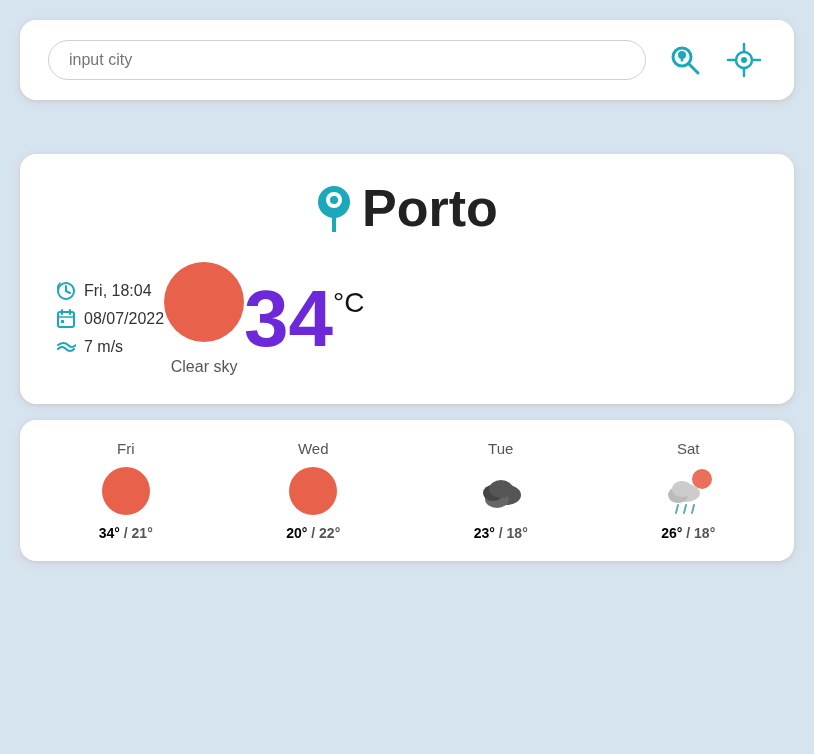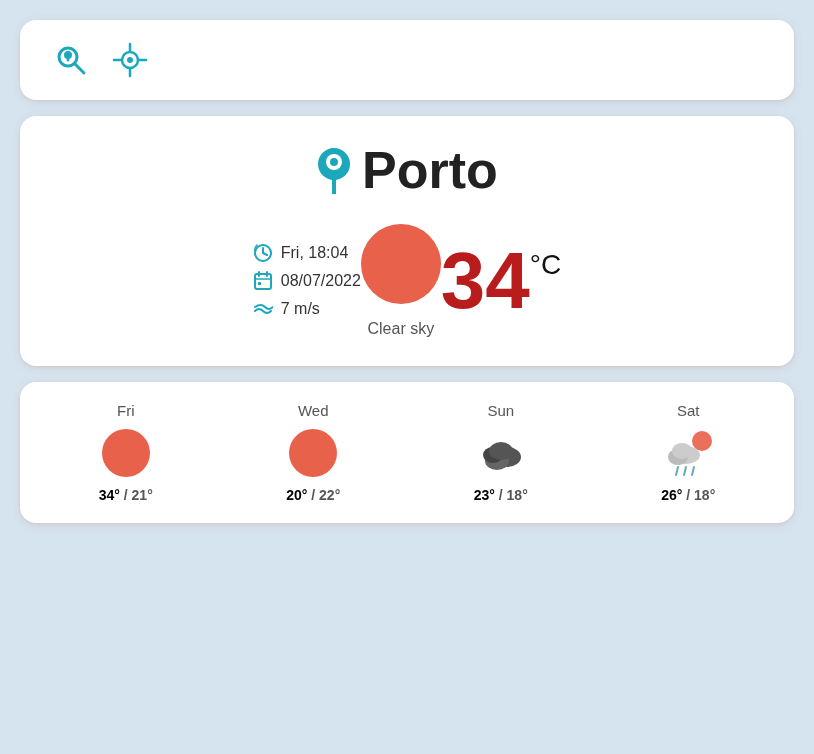--- a/index.html
+++ b/index.html
@@ -49,40 +49,41 @@
       align-items: center;
       justify-content: center;
       width: 44px;
       height: 44px;
       flex-shrink: 0;
     }
 
     
     .city-card {
       padding: 24px 36px 28px;
+      margin-top: 38px;
     }
 
     .city-header {
       display: flex;
       align-items: center;
       justify-content: center;
       gap: 10px;
       margin-bottom: 24px;
     }
 
     .city-name {
       font-size: 52px;
       font-weight: 700;
       color: #222;
     }
 
     .city-main {
       display: flex;
       align-items: center;
-      justify-content: center;
+      justify-content: flex-start;
     }
 
     .city-info {
       display: flex;
       flex-direction: column;
       gap: 8px;
     }
 
     .info-row {
       display: flex;
@@ -117,21 +118,21 @@
     }
 
     .temp-display {
       display: flex;
       align-items: flex-start;
     }
 
     .temp-number {
       font-size: 80px;
       font-weight: 700;
-      color: #b91c1c;
+      color: #6d28d9;
       line-height: 1;
     }
 
     .temp-unit {
       font-size: 28px;
       font-weight: 400;
       color: #111;
       margin-top: 8px;
     }
 
@@ -181,20 +182,21 @@
     }
 
     .temp-range .hi {
       color: #000000;
     }
   </style>
 </head>
 <body>
 
 <div class="card search-card">
+  <input class="search-input" type="text" placeholder="input city" style="">
 
   <div class="icon-btn">
     <svg width="40" height="40" viewBox="0 0 40 40">
       <circle cx="18" cy="17" r="9" fill="none" stroke="#1ba8ba" stroke-width="3"></circle>
       <circle cx="18" cy="15" r="4" fill="#1ba8ba"></circle>
       <line x1="25" y1="24" x2="34" y2="33" stroke="#1ba8ba" stroke-width="3" stroke-linecap="round"></line>
       <circle cx="18" cy="20" r="1.5" fill="#1ba8ba"></circle>
     </svg>
   </div>
 
@@ -279,21 +281,21 @@
     <div class="forecast-day">
       <span class="day-label">Wed</span>
       <div class="forecast-icon">
         <div class="sun-small"></div>
       </div>
       <span class="temp-range"><span class="hi">20°</span> / 22°</span>
     </div>
 
 
     <div class="forecast-day">
-      <span class="day-label">Sun</span>
+      <span class="day-label">Tue</span>
       <div class="forecast-icon">
         <svg width="56" height="48" viewBox="0 0 56 48">
           <ellipse cx="34" cy="28" rx="14" ry="10" fill="#555"></ellipse>
           <ellipse cx="24" cy="32" rx="12" ry="9" fill="#666"></ellipse>
           <ellipse cx="20" cy="26" rx="10" ry="8" fill="#444"></ellipse>
           <ellipse cx="28" cy="22" rx="12" ry="9" fill="#555"></ellipse>
         </svg>
       </div>
       <span class="temp-range"><span class="hi">23°</span> / 18°</span>
     </div>

